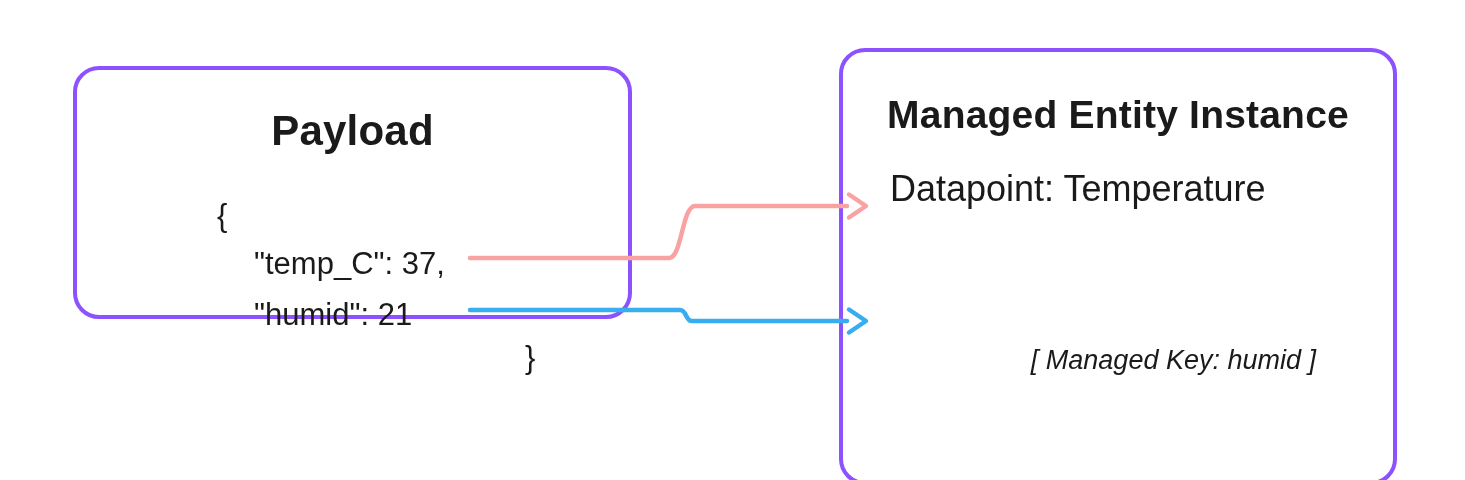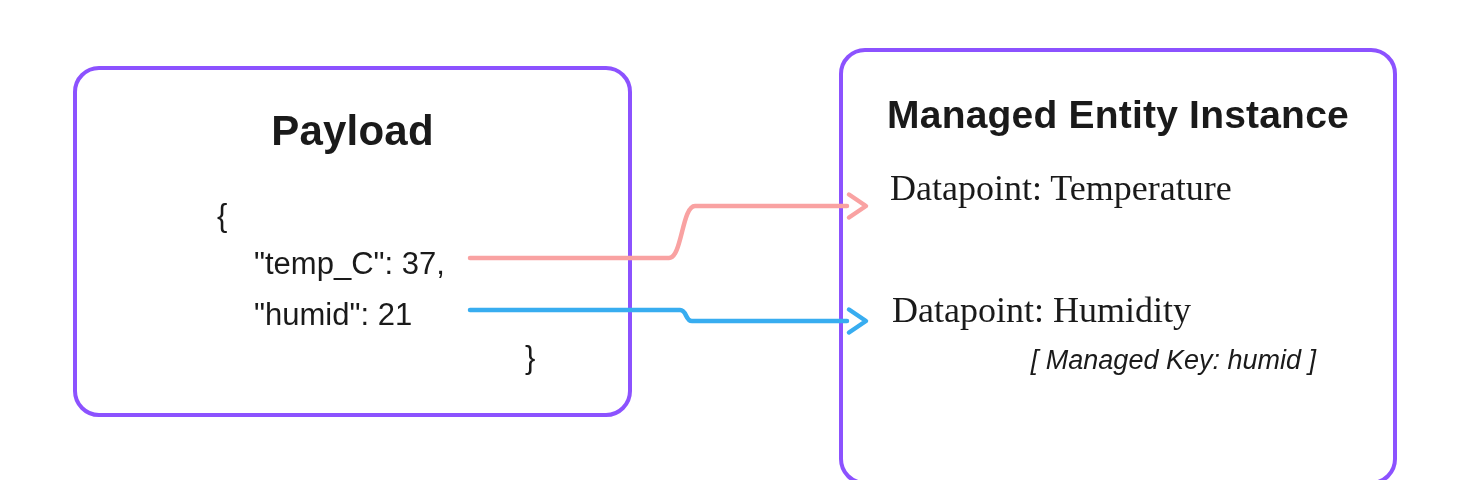--- a/index.html
+++ b/index.html
@@ -7,34 +7,34 @@
   }
   html,body{margin:0;padding:0;background:var(--bg);}
   .canvas{
     position:relative; width:1465px; height:480px; background:var(--bg);
     font-family:"Liberation Sans", sans-serif; color:var(--ink); overflow:hidden;
   }
   .box{
     position:absolute; box-sizing:border-box; background:#fff;
     border:4px solid var(--purple); border-radius:26px;
   }
-  .box-payload{ left:73px; top:66px; width:559px; height:351px; }
+  .box-payload{ left:73px; top:66px; width:559px; height:253px; }
   .box-entity { left:839px; top:48px; width:558px; height:437px; }
   .box-title{
     position:absolute; left:0; width:100%; text-align:center;
     font-weight:700; line-height:1.1; letter-spacing:0.2px;
   }
   .box-payload .box-title{ top:38px; font-size:42px; }
   .box-entity  .box-title{ top:42px; font-size:39px; }
   .json-line{ position:absolute; font-size:31px; line-height:1.15; white-space:pre; }
   .json-open { left:140px; top:128px; }
   .json-temp { left:177px; top:176px; }
   .json-humid{ left:177px; top:227px; }
   .json-close{ left:448px; top:270px; }
-  .dp-label{ position:absolute; font-size:36px; line-height:1.1; white-space:nowrap;font-family:Liberation Serif, serif; }
+  .dp-label{ position:absolute; font-size:36px; line-height:1.1; white-space:nowrap; }
   .dp-temp { left:47px;  top:117px; }
   .dp-humid{ left:49px;  top:239px; }
   .parse-key{
     position:absolute; font-size:27px; font-style:italic; line-height:1.1;
     white-space:nowrap; text-align:right;
   }
   .key-temp { right:72px; top:172px; }
   .key-humid{ right:77px; top:294px; }
   .arrows{
     position:absolute; left:0; top:0; width:1465px; height:480px;
@@ -50,21 +50,20 @@
     <div class="box-title">Payload</div>
     <div class="json-line json-open">{</div>
     <div class="json-line json-temp">"temp_C": 37,</div>
     <div class="json-line json-humid">"humid": 21</div>
     <div class="json-line json-close">}</div>
   </div>
 
   <div class="box box-entity">
     <div class="box-title">Managed Entity Instance</div>
     <div class="dp-label dp-temp">Datapoint: Temperature</div>
-    <div class="dp-label dp-humid">Datapoint: Humidity</div>
     <div class="parse-key key-humid">[ Managed Key: humid ]</div>
   </div>
 
   <svg class="arrows" viewBox="0 0 1465 480" xmlns="http://www.w3.org/2000/svg">
 
     <path d="M470,258 L669,258 C682,258 682,206 695,206 L847,206" fill="none" stroke-width="4.5" stroke-linecap="round" stroke-linejoin="round" stroke="#F9A2A2"></path>
     <path d="M849,194.5 L866,206 L849,217.5" fill="none" stroke-width="4.5" stroke-linecap="round" stroke-linejoin="round" stroke="#F9A2A2"></path>
 
     <path d="M470,310 L680,310 C687,310 685,321 692,321 L847,321" fill="none" stroke-width="4.5" stroke-linecap="round" stroke-linejoin="round" stroke="#38ADF0"></path>
     <path d="M849,309.5 L866,321 L849,332.5" fill="none" stroke-width="4.5" stroke-linecap="round" stroke-linejoin="round" stroke="#38ADF0"></path>

